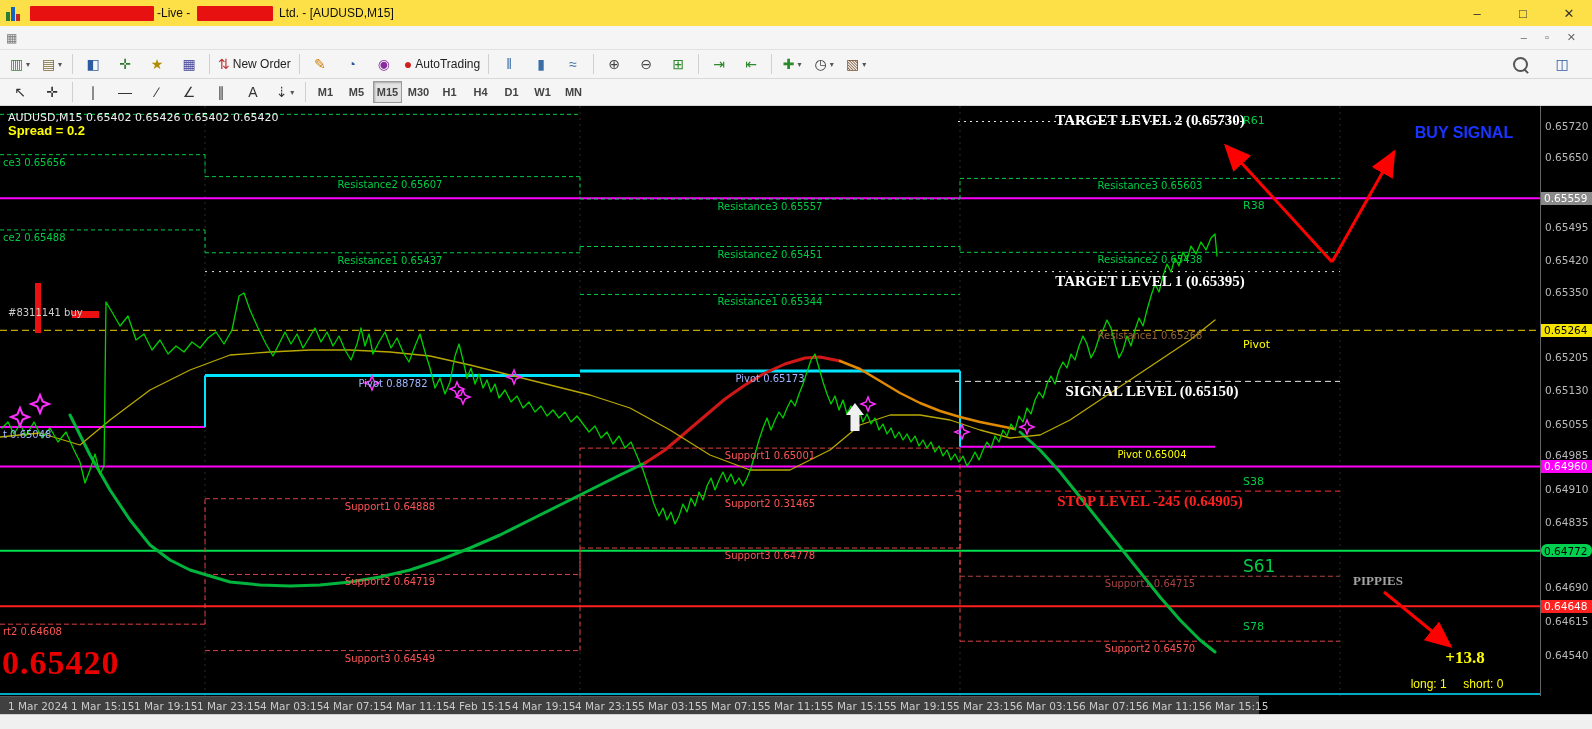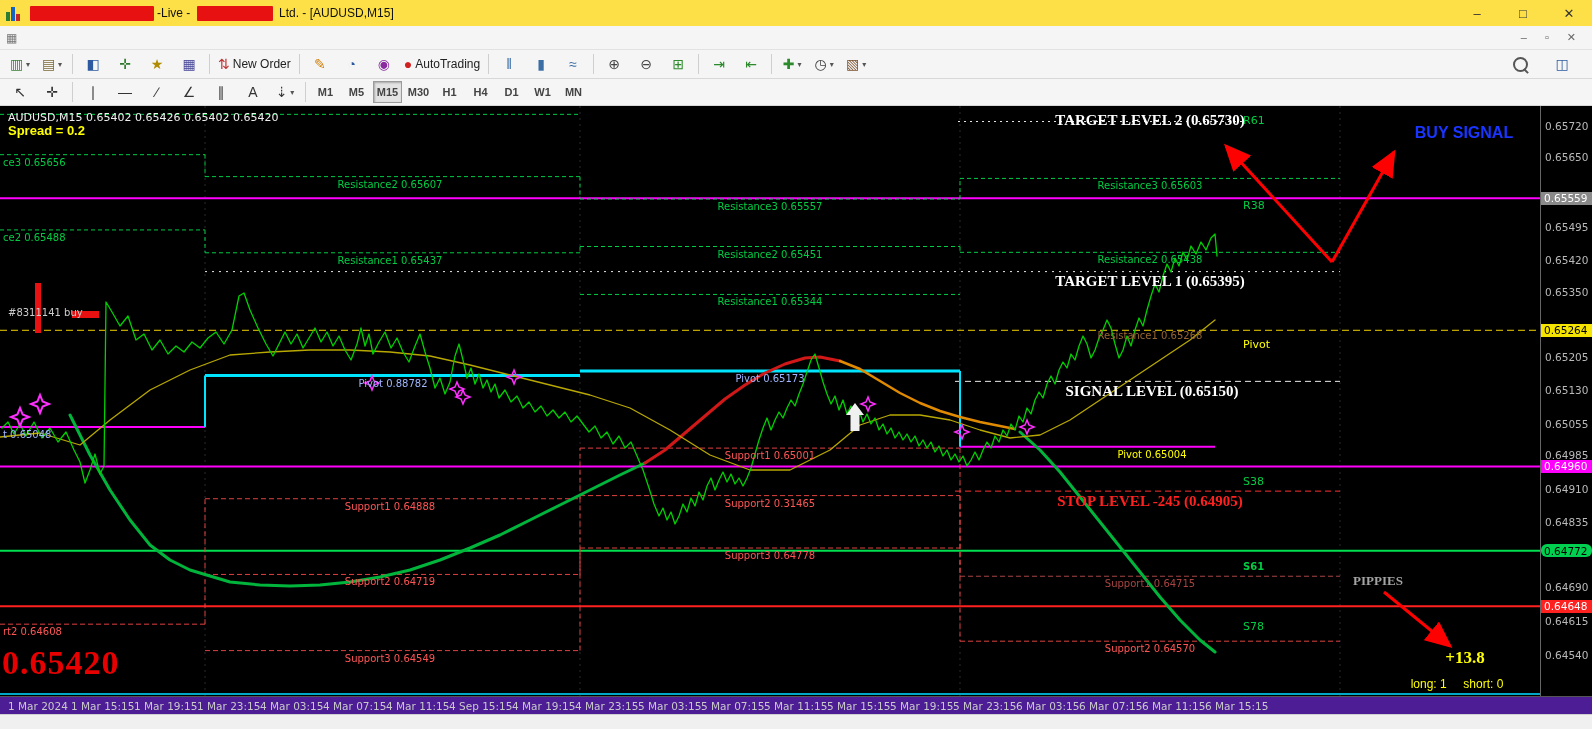--- a/index.html
+++ b/index.html
@@ -46,21 +46,21 @@
   .serif{font-family:"Liberation Serif",serif;}
   .chart-header{position:absolute;left:8px;top:5px;color:#f0f0f0;font-size:11px;
                 font-family:"DejaVu Sans",sans-serif;}
   .spread{position:absolute;left:8px;top:17px;color:#ffff00;font-size:13px;font-weight:bold;}
   .bigprice{position:absolute;left:2px;top:538px;color:#e80000;font-size:34px;font-weight:600;
             font-family:"Liberation Serif",serif;letter-spacing:1px;}
   .price-scale{position:absolute;top:0;right:0;width:51px;height:590px;border-left:1px solid #666;background:#000;}
   .tick{position:absolute;left:4px;font-size:10.5px;color:#b9b9b9;font-family:"DejaVu Sans",sans-serif;}
   .pbox{position:absolute;left:0;width:51px;height:13px;font-size:10.5px;display:flex;align-items:center;
         padding-left:3px;box-sizing:border-box;font-family:"DejaVu Sans",sans-serif;}
-  .time-axis{position:absolute;left:0;bottom:0;width:1592px;height:18px;border-top:1px solid #555;background:#4c1d95;box-sizing:border-box;}
+  .time-axis{position:absolute;left:0;bottom:0;width:1259px;height:18px;border-top:1px solid #555;background:#404040;box-sizing:border-box;}
   .tlabel{position:absolute;top:3px;font-size:10.5px;color:#c9c9c9;font-family:"DejaVu Sans",sans-serif;white-space:nowrap;}
   .bottom-frame{position:absolute;top:714px;left:0;width:1592px;height:15px;background:#f0f0f0;border-top:1px solid #cfcfcf;box-sizing:border-box;}
 </style>
 </head>
 <body>
 
 <div>
 
   <div class="titlebar">
     <span class="app-icon">
@@ -324,21 +324,21 @@
         <div class="clabel center" style="left: 770px; top: 444.016px; color: rgb(255, 85, 85);">Support3 0.64778</div>
         <div class="clabel center" style="left: 390px; top: 470.448px; color: rgb(255, 85, 85);">Support2 0.64719</div>
         <div class="clabel" style="left: 3px; top: 520.176px; color: rgb(255, 85, 85);">rt2 0.64608</div>
         <div class="clabel center" style="left: 390px; top: 546.608px; color: rgb(255, 85, 85);">Support3 0.64549</div>
         <div class="clabel center" style="left: 1150px; top: 472.24px; color: rgb(170, 68, 68);">Support1 0.64715</div>
         <div class="clabel center" style="left: 1150px; top: 537.2px; color: rgb(255, 85, 85);">Support2 0.64570</div>
         <div class="clabel" style="left: 1243px; top: 9px; color: rgb(0, 204, 68); font-size: 11px;">R61</div>
         <div class="clabel" style="left: 1243px; top: 94px; color: rgb(0, 204, 68); font-size: 11px;">R38</div>
         <div class="clabel" style="left: 1243px; top: 233px; color: rgb(255, 255, 0); font-size: 11px;">Pivot</div>
         <div class="clabel" style="left: 1243px; top: 370px; color: rgb(0, 204, 68); font-size: 11px;">S38</div>
-        <div class="clabel" style="left: 1243px; top: 455px; color: rgb(0, 204, 68); font-size: 10px; font-weight: bold;">S61</div>
+        <div class="clabel" style="left: 1243px; top: 455px; color: rgb(0, 204, 68); font-size: 17px;">S61</div>
         <div class="clabel" style="left: 1243px; top: 515px; color: rgb(0, 204, 68); font-size: 11px;">S78</div>
         <div class="annotation serif" style="left: 1150px; top: 7px; color: rgb(255, 255, 255); font-size: 15px; font-weight: bold;">TARGET LEVEL 2 (0.65730)</div>
         <div class="annotation serif" style="left: 1150px; top: 168px; color: rgb(255, 255, 255); font-size: 15px; font-weight: bold;">TARGET LEVEL 1 (0.65395)</div>
         <div class="annotation serif" style="left: 1152px; top: 278px; color: rgb(255, 255, 255); font-size: 15px; font-weight: bold;">SIGNAL LEVEL (0.65150)</div>
         <div class="annotation serif" style="left: 1150px; top: 388px; color: rgb(255, 32, 32); font-size: 15px; font-weight: bold;">STOP LEVEL -245 (0.64905)</div>
         <div class="annotation" style="left: 1464px; top: 19px; color: rgb(26, 53, 255); font-size: 16px; font-weight: bold;">BUY SIGNAL</div>
         <div class="annotation serif" style="left: 1378px; top: 468px; color: #a3a3a3; font-size: 13px; font-weight: bold;">PIPPIES</div>
         <div class="annotation serif" style="left: 1465px; top: 543px; color: rgb(255, 255, 0); font-size: 17px; font-weight: bold;">+13.8</div>
         <div class="annotation" style="left: 1457px; top: 572px; color: rgb(255, 255, 0); font-size: 12px;">long: 1     short: 0</div>
         <div class="clabel" style="left: 8px; top: 201px; color: rgb(204, 204, 204);">#8311141 buy</div>
@@ -365,21 +365,21 @@
         <span class="pbox" style="top: 493.756px; background: rgb(255, 32, 32); color: rgb(255, 255, 255);">0.64648</span>
       </div>
     <div class="time-axis" id="time-axis">
         <span class="tlabel" style="left: 8px;">1 Mar 2024</span>
         <span class="tlabel" style="left: 71px;">1 Mar 15:15</span>
         <span class="tlabel" style="left: 134px;">1 Mar 19:15</span>
         <span class="tlabel" style="left: 197px;">1 Mar 23:15</span>
         <span class="tlabel" style="left: 260px;">4 Mar 03:15</span>
         <span class="tlabel" style="left: 323px;">4 Mar 07:15</span>
         <span class="tlabel" style="left: 386px;">4 Mar 11:15</span>
-        <span class="tlabel" style="left: 449px;">4 Sep 15:15</span>
+        <span class="tlabel" style="left: 449px;">4 Feb 15:15</span>
         <span class="tlabel" style="left: 512px;">4 Mar 19:15</span>
         <span class="tlabel" style="left: 575px;">4 Mar 23:15</span>
         <span class="tlabel" style="left: 638px;">5 Mar 03:15</span>
         <span class="tlabel" style="left: 701px;">5 Mar 07:15</span>
         <span class="tlabel" style="left: 764px;">5 Mar 11:15</span>
         <span class="tlabel" style="left: 827px;">5 Mar 15:15</span>
         <span class="tlabel" style="left: 890px;">5 Mar 19:15</span>
         <span class="tlabel" style="left: 953px;">5 Mar 23:15</span>
         <span class="tlabel" style="left: 1016px;">6 Mar 03:15</span>
         <span class="tlabel" style="left: 1079px;">6 Mar 07:15</span>

